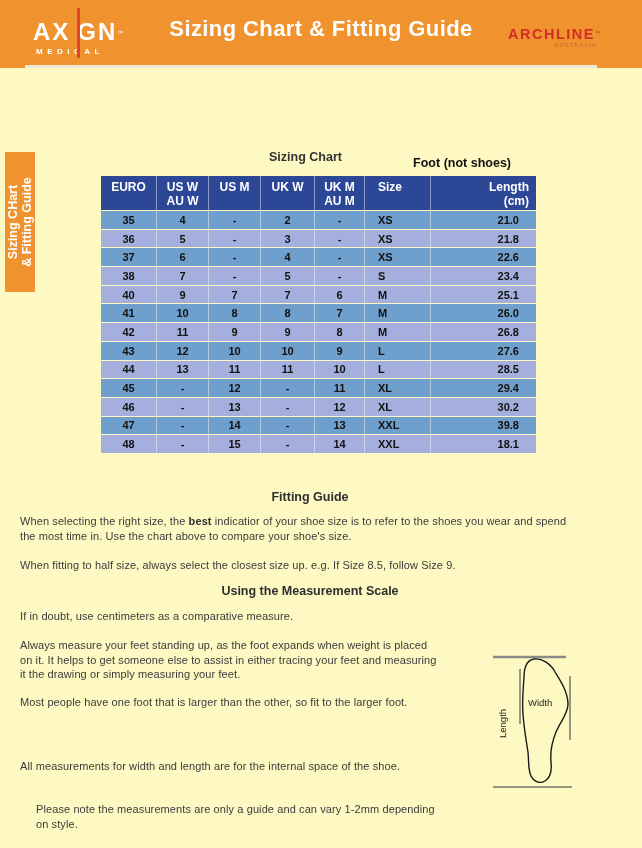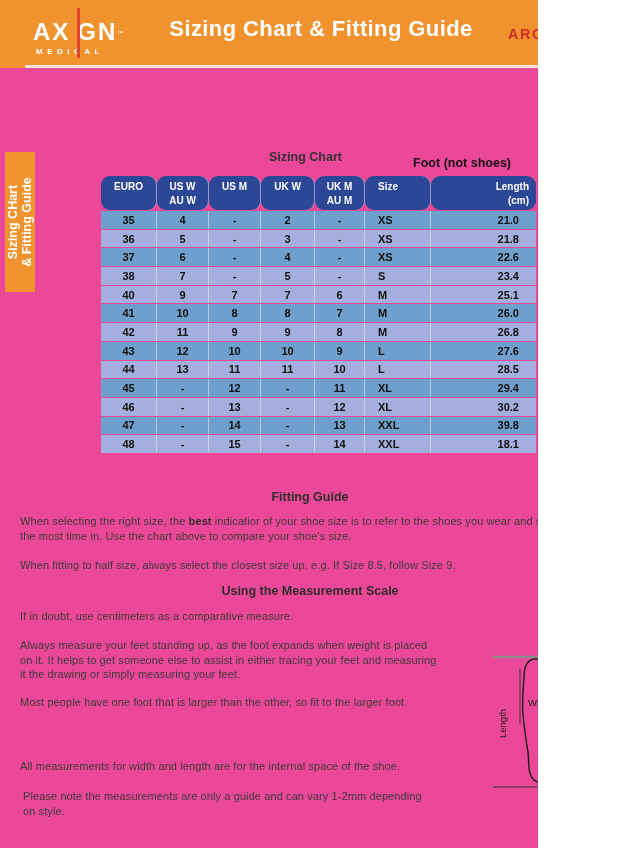--- a/index.html
+++ b/index.html
@@ -1,16 +1,16 @@
 <!DOCTYPE html>
 <html><head>
 <meta charset="utf-8">
 <style>
   html,body{margin:0;padding:0;background:#fff;}
-  .page{position:relative;width:538px;height:848px;background:#ec4899;overflow:hidden;
+  .page{position:relative;width:642px;height:848px;background:#fef9c3;overflow:hidden;
         font-family:"Liberation Sans", sans-serif;}
 
   
   .topbar{position:absolute;left:0;top:0;width:642px;height:65px;background:#F0922D;}
   .topstrip{position:absolute;left:0;top:65px;width:642px;height:3px;display:flex;}
   .topstrip .seg-l{width:25px;background:#F0922D;}
   .topstrip .seg-m{flex:1;background:#F3E6D4;}
   .topstrip .seg-r{width:45px;background:#F0922D;}
 
   .axign{position:absolute;left:33px;top:20px;color:#fff;}
@@ -35,22 +35,22 @@
       color:#fff;font-weight:700;font-size:12.5px;line-height:14px;}
 
   
   .chart-title{position:absolute;left:101px;top:150px;width:409px;text-align:center;
       font-size:12.5px;font-weight:700;color:#333;}
   .foot-note{position:absolute;left:101px;top:156px;width:410px;text-align:right;
       font-size:12.5px;font-weight:700;color:#111;}
 
   table.sizing{position:absolute;left:101px;top:176px;width:409px;
       border-collapse:separate;border-spacing:0 1px;table-layout:fixed;margin-top:-1px;}
-  table.sizing th{background:#2B4796;color:#fff;font-size:10px;font-weight:700;
-      vertical-align:top;padding:4px 0 0 0;line-height:14px;height:30px;text-align:center;border-radius:9px;}
+  table.sizing th{background:#2B4796;color:#fff;font-size:12px;font-weight:700;
+      vertical-align:top;padding:4px 0 0 0;line-height:14px;height:30px;text-align:center;}
   table.sizing td{font-size:11px;font-weight:700;color:#111;height:17.7px;padding:0;text-align:center;}
   table.sizing tr.odd td{background:#6F9FCC;}
   table.sizing tr.even td{background:#A5AFDD;}
   table.sizing th,table.sizing td{border-right:1px solid rgba(255,255,255,.45);}
   table.sizing th.c6,table.sizing td.c6{border-right:none;}
   .c0{width:55px;} .c1{width:51px;} .c2{width:51px;} .c3{width:53px;} .c4{width:49px;}
   .c5{width:52px;text-align:left !important;padding-left:13px !important;}
   .c6{width:98px;text-align:right !important;}
   th.c6{padding-right:7px !important;}
   td.c6{padding-right:17px !important;}
@@ -263,21 +263,21 @@
 the most time in. Use the chart above to compare your shoe's size.</span></p>
   <p class="para" style="top:558px;width:596px;margin:0;">When fitting to half size, always select the closest size up. e.g. If Size 8.5, follow Size 9.</p>
 
   <div class="h-center" style="top:584px;">Using the Measurement Scale</div>
   <p class="para" style="top:609px;width:596px;margin:0;">If in doubt, use centimeters as a comparative measure.</p>
   <p class="para" style="top:638px;width:470px;margin:0;">Always measure your feet standing up, as the foot expands when weight is placed
 on it. It helps to get someone else to assist in either tracing your feet and measuring
 it the drawing or simply measuring your feet.</p>
   <p class="para" style="top:695px;width:596px;margin:0;">Most people have one foot that is larger than the other, so fit to the larger foot.</p>
   <p class="para" style="top:759px;width:596px;margin:0;">All measurements for width and length are for the internal space of the shoe.</p>
-  <p class="para" style="top:786px;width:470px;margin:3px;">Please note the measurements are only a guide and can vary 1-2mm depending
+  <p class="para" style="top:786px;width:470px;margin:16px;">Please note the measurements are only a guide and can vary 1-2mm depending
 on style.</p>
 
   <svg class="foot-diagram" width="110" height="150" viewBox="0 0 110 150">
     <line x1="5" y1="7" x2="78" y2="7" stroke="#8a8a8a" stroke-width="2.4"></line>
     <line x1="5" y1="137" x2="84" y2="137" stroke="#333" stroke-width="1.2"></line>
     <line x1="32" y1="19" x2="32" y2="74" stroke="#333" stroke-width="1"></line>
     <line x1="82" y1="26" x2="82" y2="90" stroke="#333" stroke-width="1"></line>
     <path d="M 46,9
          C 39,10 36,18 36,28
          C 35,40 34,52 35,64

